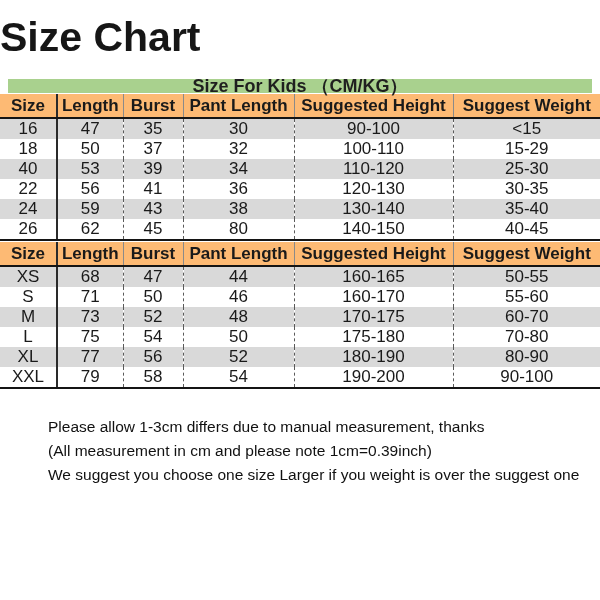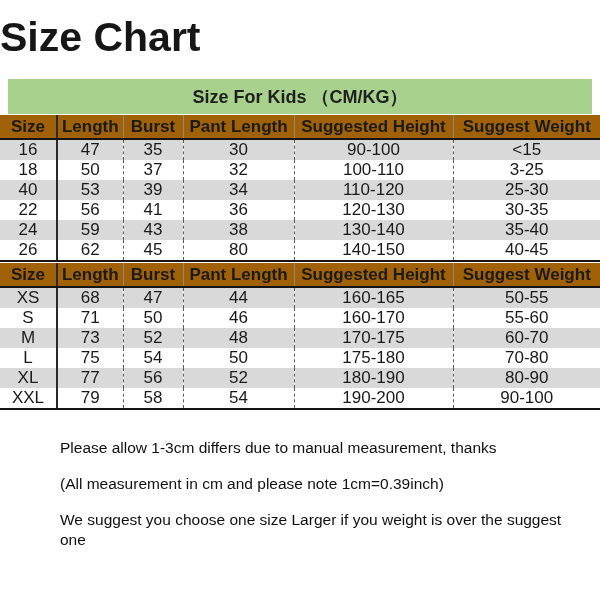--- a/index.html
+++ b/index.html
@@ -21,21 +21,21 @@
     font-size: 41px;
     font-weight: 600;
     letter-spacing: 0px;
     margin: 0;
     padding-top: 12px;
     line-height: 1.25;
     color: #161616;
   }
   .section-bar {
     margin: 0 8px;
-    height: 35px;
+    height: 14px;
     background: #a9d18e;
     display: flex;
     align-items: center;
     justify-content: center;
     font-size: 18px;
     font-weight: 700;
     color: #1f1f1f;
   }
   .bar-kids { margin-top: 16px; }
   .bar-adult { margin-top: 14px; height: 28px; }
@@ -44,21 +44,21 @@
     border-collapse: collapse;
     table-layout: fixed;
     font-size: 17px;
     margin-top: 1px;
   }
   thead th {
     font-weight: 700;
     height: 23px;
     padding: 0;
     text-align: center;
-    background: #a16207;
+    background: #fdba74;
     border-bottom: 2.5px solid #141414;
     white-space: nowrap;
     overflow: hidden;
   }
   thead th:not(:first-child):not(:last-child) { border-right: 1px solid #8a8a8a; }
   tbody td {
     height: 20px;
     padding: 0;
     text-align: center;
     font-weight: 500;
@@ -76,21 +76,21 @@
   col.c4 { width: 18.5%; }
   col.c5 { width: 26.5%; }
   col.c6 { width: 24.5%; }
   .footer {
     margin: 28px 0 0 44px;
     font-size: 15.5px;
     font-weight: 500;
     line-height: 20px;
     color: #111111;
   }
-  .footer p { margin: 16px; }
+  .footer p { margin: 4px; }
 </style>
 </head>
 <body>
 
 <div class="page">
 
   <h1 class="title">Size Chart</h1>
 
   <div class="section-bar bar-kids">
     <span>Size For Kids （CM/KG）</span>
@@ -123,21 +123,21 @@
           <td>30</td>
           <td>90-100</td>
           <td>&lt;15</td>
         </tr>
         <tr>
           <td>18</td>
           <td>50</td>
           <td>37</td>
           <td>32</td>
           <td>100-110</td>
-          <td>3-25</td>
+          <td>15-29</td>
         </tr>
         <tr>
           <td>40</td>
           <td>53</td>
           <td>39</td>
           <td>34</td>
           <td>110-120</td>
           <td>25-30</td>
         </tr>
         <tr>

